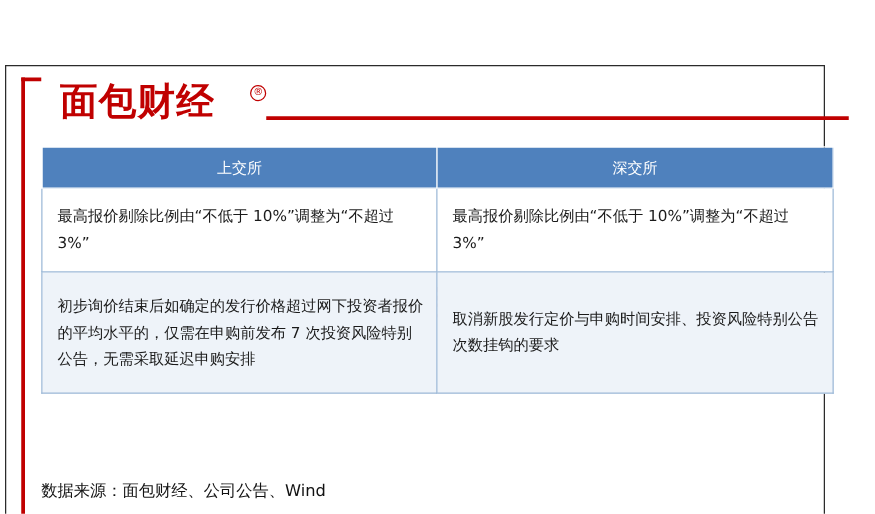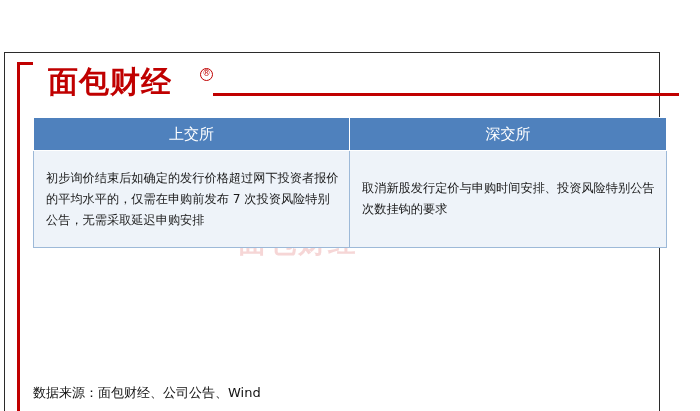--- a/index.html
+++ b/index.html
@@ -102,21 +102,21 @@
     top: 69px;
     width: 633px;
     border-collapse: collapse;
     table-layout: fixed;
   }
   .table col.c1 { width: 316px; }
   .table col.c2 { width: 317px; }
   .table th {
     background: #4f81bd;
     color: #ffffff;
-    font-size: 15px;
+    font-size: 12px;
     font-weight: normal;
     text-align: center;
     height: 30px;
     border: 1px solid #ffffff;
     font-family: "DejaVu Sans", "Liberation Sans", sans-serif;
   }
   .table td {
     border-top: 1px solid #9db9d8;
     border-bottom: 1px solid #9db9d8;
     border-left: 1px solid #9db9d8;
@@ -182,20 +182,24 @@
       <col class="c1">
       <col class="c2">
     </colgroup>
     <thead>
       <tr>
         <th>上交所</th>
         <th>深交所</th>
       </tr>
     </thead>
     <tbody>
+      <tr class="row-a">
+        <td>最高报价剔除比例由“不低于 10%”调整为“不超过 3%”</td>
+        <td>最高报价剔除比例由“不低于 10%”调整为“不超过 3%”</td>
+      </tr>
       <tr class="row-b band">
         <td>初步询价结束后如确定的发行价格超过网下投资者报价的平均水平的，仅需在申购前发布 7 次投资风险特别公告，无需采取延迟申购安排</td>
         <td>取消新股发行定价与申购时间安排、投资风险特别公告次数挂钩的要求</td>
       </tr>
     </tbody>
   </table>
 
   <div class="source">数据来源：面包财经、公司公告、Wind</div>
 </div>
 

